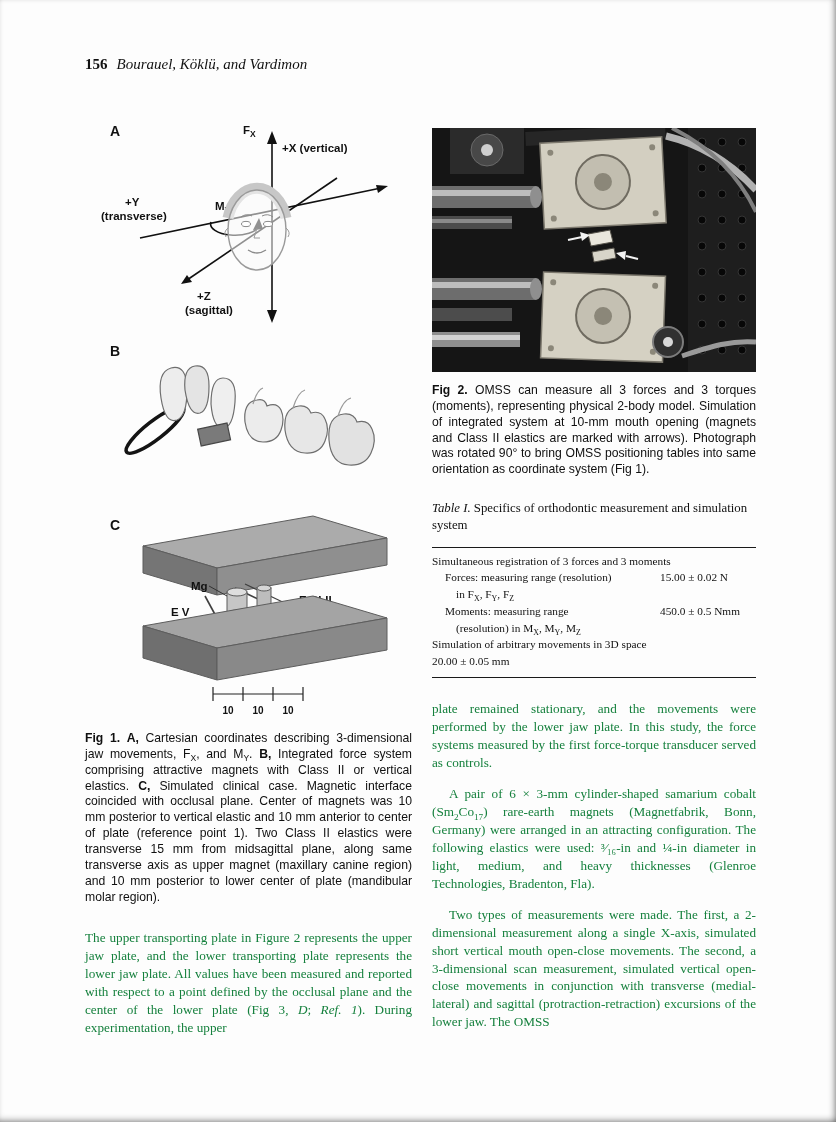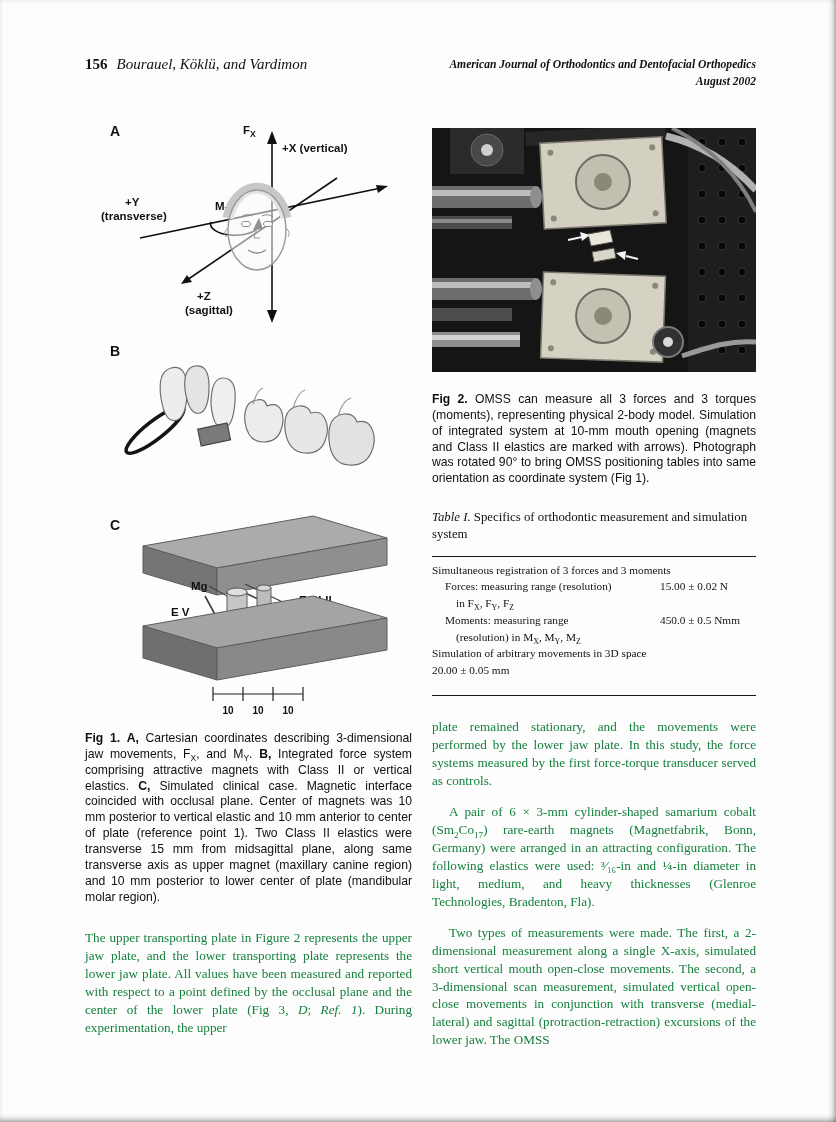--- a/index.html
+++ b/index.html
@@ -16,26 +16,26 @@
   
   .col-left{position:absolute;left:85px;top:118px;width:327px;}
   .col-right{position:absolute;left:432px;top:128px;width:324px;}
   figure{margin:0;padding:0;}
   .fig1-art{width:327px;height:600px;display:block;}
   .fig2-art{width:324px;height:244px;display:block;}
   
   .caption{font-family:"Liberation Sans",sans-serif;font-size:12.2px;line-height:1.3;
            text-align:justify;color:#101010;}
   .fig1-cap{margin-top:13px;}
-  .fig2-cap{margin-top:20px;}
+  .fig2-cap{margin-top:11px;}
   
   .table-title{margin-top:22px;font-size:12.8px;line-height:1.32;}
   .tt-label{font-style:italic;}
   .dtable{margin-top:9px;border-top:1.5px solid #1a1a1a;border-bottom:1.5px solid #1a1a1a;
-          padding:5px 0 16px;font-size:11.3px;line-height:1.48;}
+          padding:5px 0 7px;font-size:11.3px;line-height:1.48;}
   .trow{display:flex;align-items:flex-start;justify-content:space-between;}
   .item .tleft{padding-left:13px;flex:1;}
   .sec{flex:1;}
   .cont{padding-left:11px;}
   .tval{flex:none;width:96px;}
   
   .body-text{font-size:13.2px;line-height:1.36;text-align:justify;color:#15803d;}
   .col-left .body-text{margin-top:24px;}
   .col-right .bt-first{margin-top:22px;}
   .indent{text-indent:17px;}
@@ -47,24 +47,20 @@
   .axis{stroke:#111;stroke-width:1.6;}
 </style>
 </head>
 <body>
 
 <div class="page">
 
   <header class="page-header">
     <div class="header-left">
       <span class="page-num">156</span><span class="authors">Bourauel, Köklü, and Vardimon</span>
-    </div>
-    <div class="header-right">
-      <div>American Journal of Orthodontics and Dentofacial Orthopedics</div>
-      <div>August 2002</div>
     </div>
   </header>
 
   <div class="col-left">
     <figure>
       <svg class="fig1-art" viewBox="0 0 327 600">
 
         <g>
           <text x="25" y="18" class="plabel">A</text>
           <line x1="187" y1="22" x2="187" y2="196" class="axis"></line>

